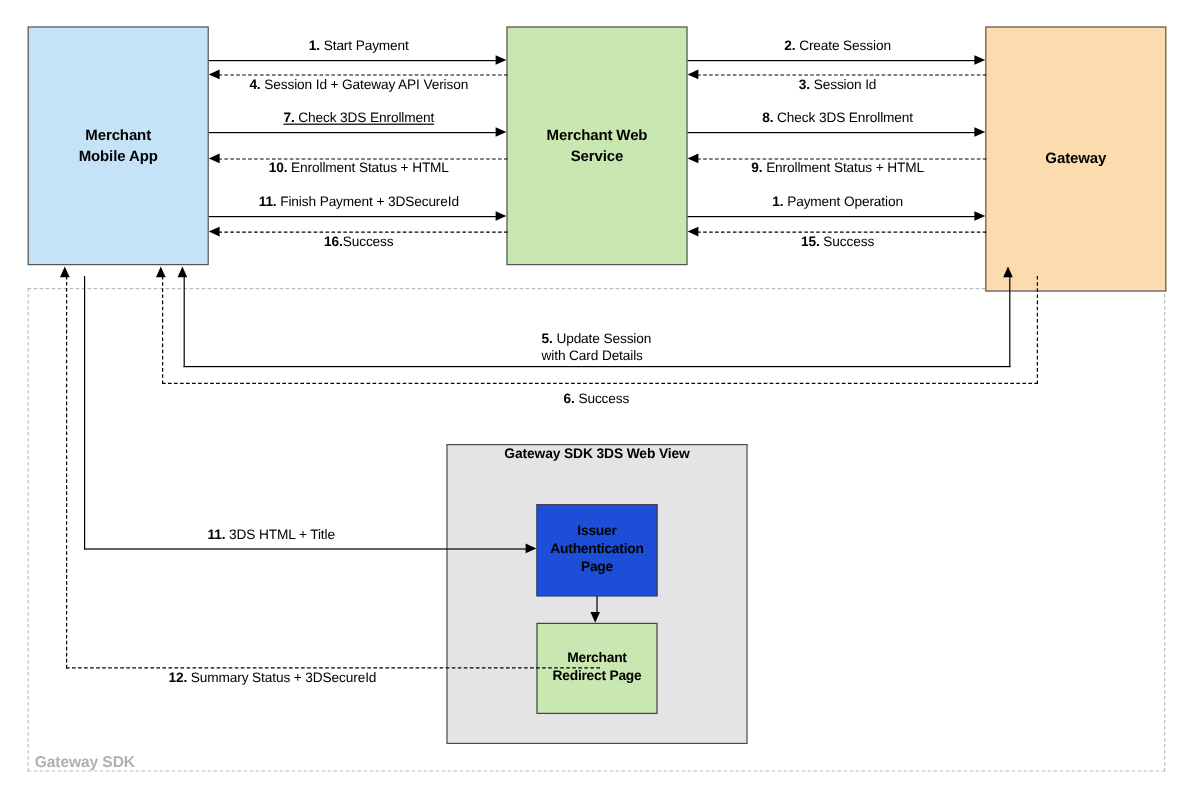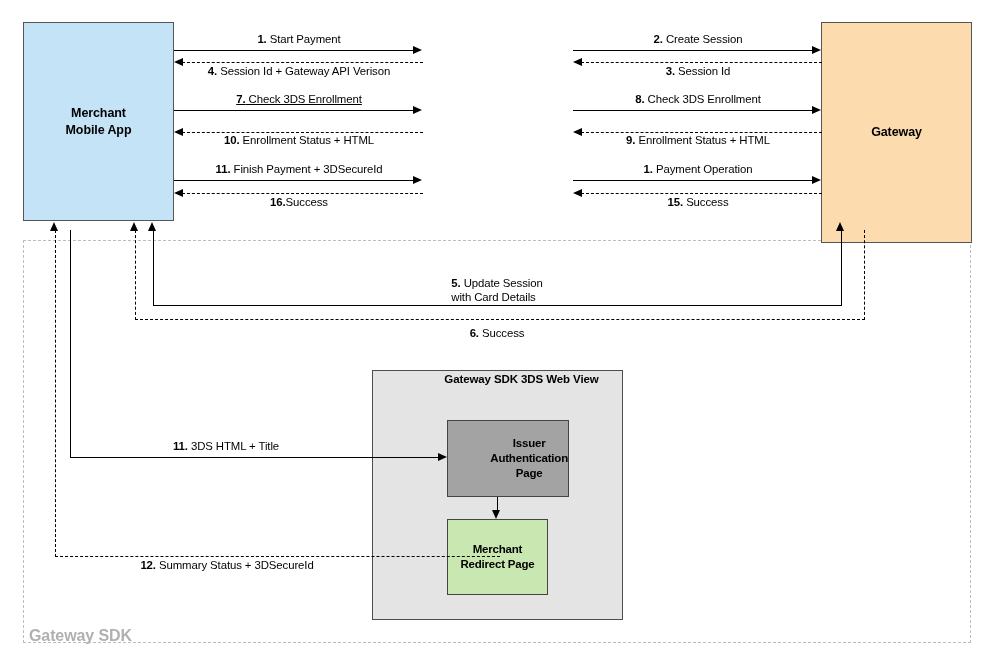--- a/index.html
+++ b/index.html
@@ -29,21 +29,21 @@
     color:#000000;
     line-height:1.33;
     letter-spacing:-0.1px;
   }
   
   .sdk-container{
     border:1.3px dashed #bdbdbd;
     background:transparent;
   }
   .sdk-label{
-    font-size:16px;
+    font-size:13px;
     font-weight:bold;
     color:#b0b0b0;
     letter-spacing:-0.1px;
     white-space:nowrap;
   }
   
   .webview{
     border:1.6px solid #4d4d4d;
     background:#e4e4e4;
   }
@@ -101,20 +101,26 @@
   <div class="abs sdk-container" style="left:23px;top:240px;width:948px;height:403px;"></div>
   <div class="abs sdk-label" style="left:29px;top:627px;">Gateway SDK</div>
 
   <div class="abs actor" style="left:23px;top:22px;width:151px;height:199px;background:#c5e3f6;">
     <div>
       <div>Merchant</div>
       <div>Mobile App</div>
     </div>
   </div>
 
+  <div class="abs actor" style="left:422px;top:22px;width:151px;height:199px;background:#c9e7b0;">
+    <div>
+      <div>Merchant Web</div>
+      <div>Service</div>
+    </div>
+  </div>
 
   <div class="abs actor" style="left:821px;top:22px;width:151px;height:221px;background:#fcdcae;">
     <div>Gateway</div>
   </div>
 
   <div class="abs hline" style="left:174px;top:50px;width:240px;"></div>
   <div class="abs ah ah-right" style="left:413px;top:45.5px;"></div>
   <div class="abs msg center" style="left:299px;top:33px;">
     <b>1.</b><span class="t"> Start Payment</span>
   </div>
@@ -199,23 +205,23 @@
 
   <div class="abs vline dash" style="left:864px;top:230px;height:90px;"></div>
   <div class="abs hline dash" style="left:135px;top:319px;width:730px;"></div>
   <div class="abs vline dash" style="left:135px;top:230px;height:90px;"></div>
   <div class="abs ah ah-up" style="left:130.4px;top:222px;"></div>
   <div class="abs msg center" style="left:497px;top:327px;">
     <b>6.</b><span class="t"> Success</span>
   </div>
 
   <div class="abs webview" style="left:372px;top:370px;width:251px;height:250px;"></div>
-  <div class="abs webview-title" style="left:396px;top:373px;width:251px;">Gateway SDK 3DS Web View</div>
-
-  <div class="abs page-box" style="left:447px;top:420px;width:122px;height:77px;background:#a3a3a3;justify-content:flex-end;">
+  <div class="abs webview-title" style="left:372px;top:373px;width:251px;">Gateway SDK 3DS Web View</div>
+
+  <div class="abs page-box" style="left:447px;top:420px;width:101px;height:77px;background:#1d4ed8;">
     <div>
       <div>Issuer</div>
       <div>Authentication</div>
       <div>Page</div>
     </div>
   </div>
 
   <div class="abs page-box" style="left:447px;top:519px;width:101px;height:76px;background:#c9e7b0;">
     <div>
       <div>Merchant</div>

